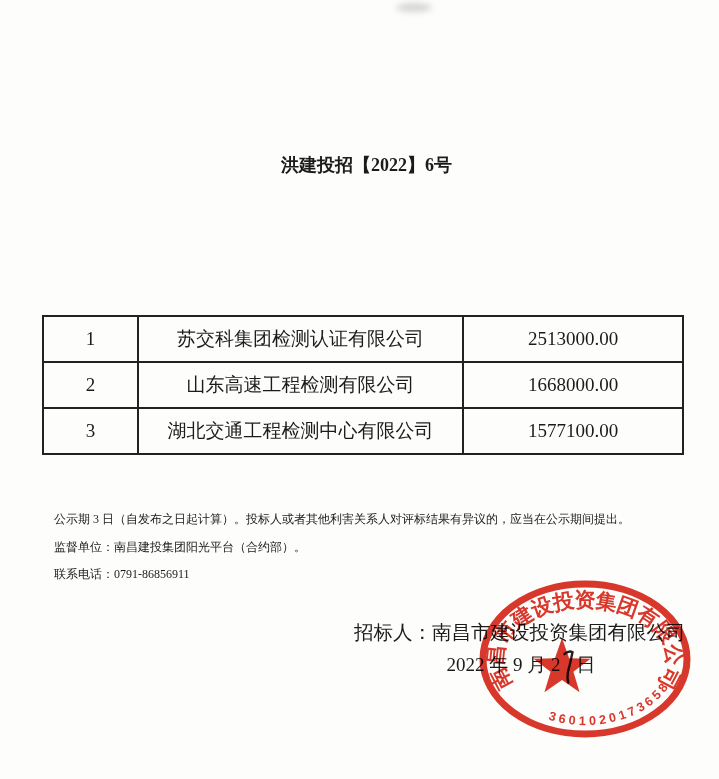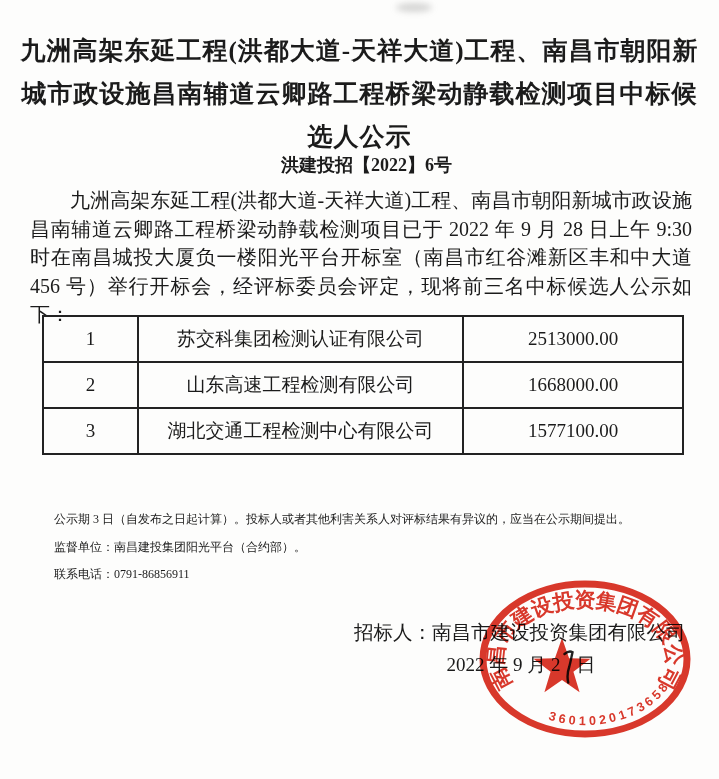--- a/index.html
+++ b/index.html
@@ -63,29 +63,23 @@
   }
   .seal-font { font-family:"Liberation Sans","DejaVu Sans",sans-serif; }
 </style>
 </head>
 <body>
 
 <div class="page">
 
   <div class="smudge"></div>
 
-  <div class="title">
-    <div>九洲高架东延工程(洪都大道-天祥大道)工程、南昌市朝阳新</div>
-    <div>城市政设施昌南辅道云卿路工程桥梁动静载检测项目中标候</div>
-    <div>选人公示</div>
-  </div>
 
   <div class="doc-number">洪建投招【2022】6号</div>
 
-  <div class="intro">九洲高架东延工程(洪都大道-天祥大道)工程、南昌市朝阳新城市政设施昌南辅道云卿路工程桥梁动静载检测项目已于 2022 年 9 月 28 日上午 9:30 时在南昌城投大厦负一楼阳光平台开标室（南昌市红谷滩新区丰和中大道 456 号）举行开标会，经评标委员会评定，现将前三名中标候选人公示如下：</div>
 
   <table class="bid-table">
     <colgroup>
       <col style="width:95px">
       <col style="width:325px">
       <col style="width:220px">
     </colgroup>
     <tbody>
       <tr class="drow">
         <td>1</td>

